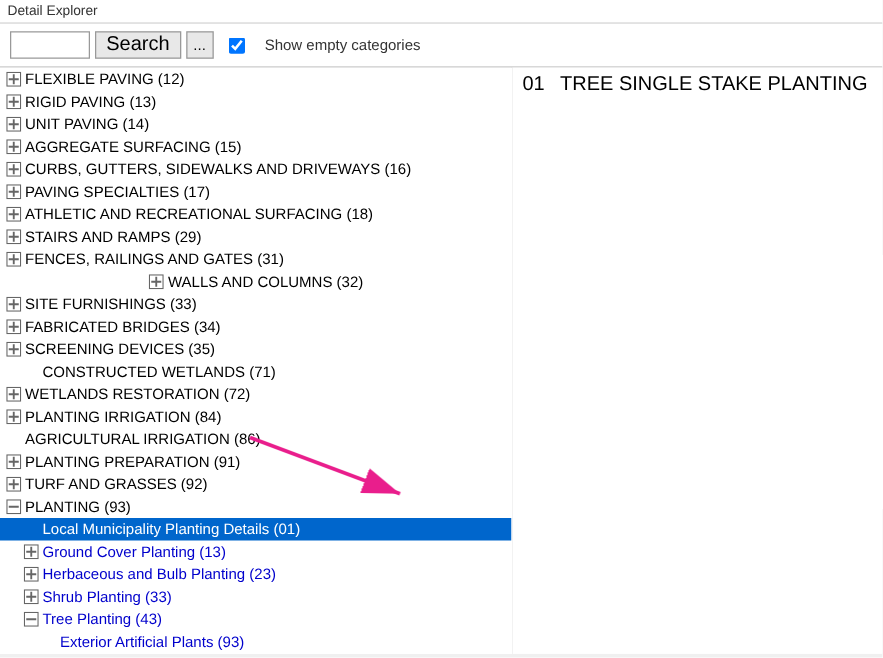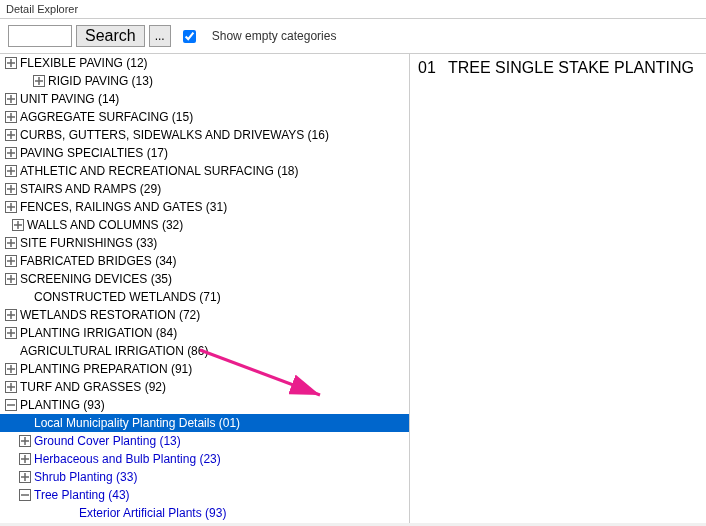--- a/index.html
+++ b/index.html
@@ -157,21 +157,21 @@
     <div class="tree-item" style="padding-left: 4px;">
           <span class="expander">
             <svg width="12" height="12" viewBox="0 0 12 12">
               <rect x="0.5" y="0.5" width="11" height="11" fill="white" stroke="#666"></rect>
               <line x1="6" y1="2" x2="6" y2="10" stroke="#666" stroke-width="1.5"></line>
               <line x1="2" y1="6" x2="10" y2="6" stroke="#666" stroke-width="1.5"></line>
             </svg>
           </span>
           <span class="label black">FLEXIBLE PAVING (12)</span>
         </div>
-        <div class="tree-item" style="padding-left: 4px; margin-left: 28px;">
+        <div class="tree-item" style="padding-left: 4px;">
           <span class="expander">
             <svg width="12" height="12" viewBox="0 0 12 12">
               <rect x="0.5" y="0.5" width="11" height="11" fill="white" stroke="#666"></rect>
               <line x1="6" y1="2" x2="6" y2="10" stroke="#666" stroke-width="1.5"></line>
               <line x1="2" y1="6" x2="10" y2="6" stroke="#666" stroke-width="1.5"></line>
             </svg>
           </span>
           <span class="label black">RIGID PAVING (13)</span>
         </div>
         <div class="tree-item" style="padding-left: 4px;">
@@ -237,21 +237,21 @@
         <div class="tree-item" style="padding-left: 4px;">
           <span class="expander">
             <svg width="12" height="12" viewBox="0 0 12 12">
               <rect x="0.5" y="0.5" width="11" height="11" fill="white" stroke="#666"></rect>
               <line x1="6" y1="2" x2="6" y2="10" stroke="#666" stroke-width="1.5"></line>
               <line x1="2" y1="6" x2="10" y2="6" stroke="#666" stroke-width="1.5"></line>
             </svg>
           </span>
           <span class="label black">FENCES, RAILINGS AND GATES (31)</span>
         </div>
-        <div class="tree-item" style="padding-left: 11px;">
+        <div class="tree-item" style="padding-left: 0; justify-content: center;">
           <span class="expander">
             <svg width="12" height="12" viewBox="0 0 12 12">
               <rect x="0.5" y="0.5" width="11" height="11" fill="white" stroke="#666"></rect>
               <line x1="6" y1="2" x2="6" y2="10" stroke="#666" stroke-width="1.5"></line>
               <line x1="2" y1="6" x2="10" y2="6" stroke="#666" stroke-width="1.5"></line>
             </svg>
           </span>
           <span class="label black">WALLS AND COLUMNS (32)</span>
         </div>
         <div class="tree-item" style="padding-left: 4px;">
@@ -383,21 +383,21 @@
         </div>
         <div class="tree-item" style="padding-left: 18px;">
           <span class="expander">
             <svg width="12" height="12" viewBox="0 0 12 12">
               <rect x="0.5" y="0.5" width="11" height="11" fill="white" stroke="#666"></rect>
               <line x1="2" y1="6" x2="10" y2="6" stroke="#666" stroke-width="1.5"></line>
             </svg>
           </span>
           <span class="label" style="color: rgb(0, 0, 204);">Tree Planting (43)</span>
         </div>
-        <div class="tree-item" style="padding-left: 32px; gap: 31px;">
+        <div class="tree-item" style="padding-left: 32px;">
           <span class="expander">
             <svg width="12" height="12"></svg>
           </span>
           <span class="label" style="color: rgb(0, 0, 204);">Exterior Artificial Plants (93)</span>
         </div>
         <div class="tree-item" style="padding-left: 4px;"></div>
       </div>
 
     <div class="detail-panel" id="detail-panel">
     <div class="detail-item">

